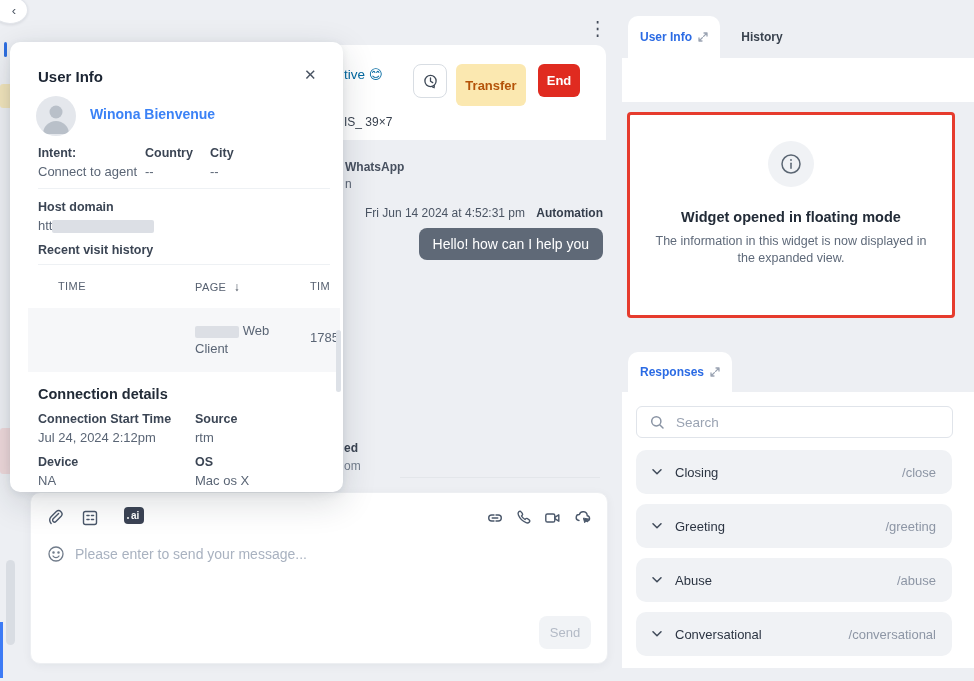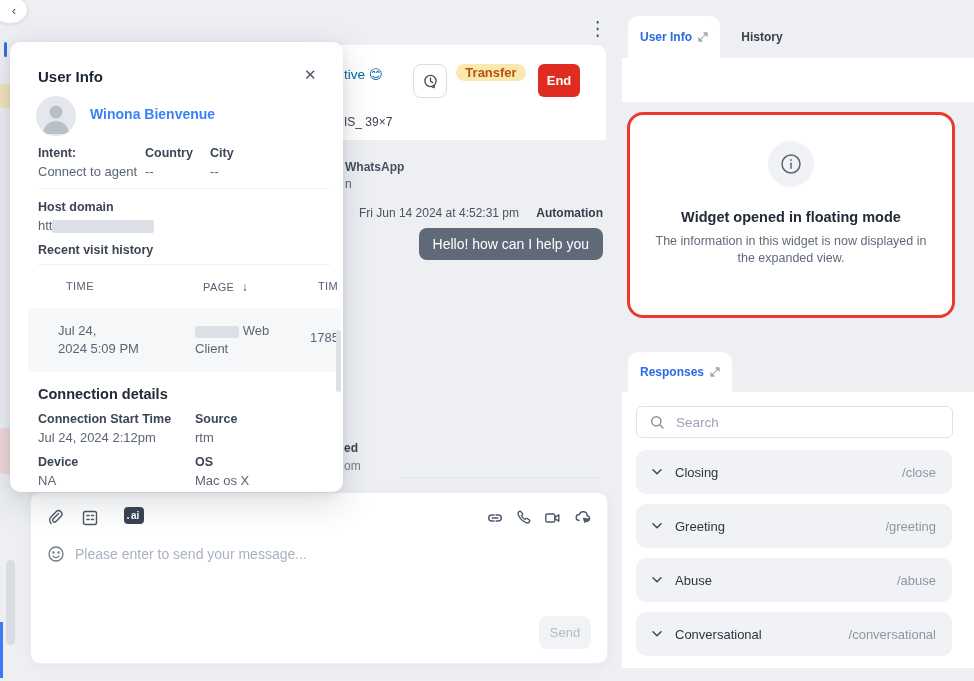--- a/index.html
+++ b/index.html
@@ -20,29 +20,29 @@
   
   .live-tab{left:20px;top:18px;width:101px;height:30px;background:#fff;border-radius:8px 8px 0 0;
             display:flex;align-items:center;justify-content:center;font-size:11px;color:#4d5766;}
   .kebab{left:589px;top:20px;font-size:17px;color:#434b59;letter-spacing:0;line-height:1;
          transform:scaleY(1.15);cursor:pointer;}
   
   .chat-header{left:18px;top:45px;width:588px;height:95px;background:#fff;border-radius:10px 10px 0 0;}
   .agent-frag{left:344px;top:66px;font-size:13.5px;font-weight:500;color:#0369a1;}
   .clock-btn{left:413px;top:64px;width:32px;height:32px;background:#fff;border:1px solid #d8dde3;
              border-radius:8px;display:flex;align-items:center;justify-content:center;}
-  .transfer-btn{left:456px;top:64px;width:70px;height:17px;background:#fbe8b0;border:none;border-radius:11px;
+  .transfer-btn{left:456px;top:64px;width:70px;height:42px;background:#fbe8b0;border:none;border-radius:6px;
                 font-size:13px;font-weight:700;color:#b45309;cursor:pointer;font-family:inherit;}
   .end-btn{left:538px;top:64px;width:42px;height:33px;background:#e02b20;border:none;border-radius:6px;
            font-size:13px;font-weight:700;color:#fff;cursor:pointer;font-family:inherit;}
   .bot-frag{left:344px;top:115px;font-size:12px;color:#39424f;font-weight:500;}
   .channel-lbl{left:345px;top:160px;font-size:12px;font-weight:600;color:#47505f;}
   .channel-frag{left:345px;top:177px;font-size:12px;color:#5a6474;}
   .msg-meta{left:203px;top:206px;width:400px;text-align:right;font-size:12px;color:#4a5463;}
-  .msg-meta b{color:#353e4c;margin-left:14px;}
+  .msg-meta b{color:#353e4c;margin-left:8px;}
   .bubble{top:228px;right:371px;background:#5f6977;color:#fff;font-size:14px;padding:8px 14px;
           border-radius:8px;}
   .frag-ed{left:344px;top:441px;font-size:12px;font-weight:700;color:#3b4452;}
   .frag-om{left:344px;top:459px;font-size:12px;color:#747e8d;}
   .end-divider{left:400px;top:477px;width:200px;height:1px;background:#e3e6ea;}
   
   .composer{left:30px;top:492px;width:576px;height:170px;background:#fff;border:1px solid #edeff2;
             border-radius:10px;box-shadow:0 2px 10px rgba(25,35,52,.05);}
   .comp-icon{position:absolute;top:16px;width:18px;height:18px;cursor:pointer;}
   .ai-badge{position:absolute;left:93px;top:14px;background:#3b4354;color:#fff;border-radius:4px;
@@ -56,30 +56,30 @@
   .panel{left:10px;top:42px;width:333px;height:450px;background:#fff;border-radius:10px;
          box-shadow:0 10px 34px rgba(25,35,52,.16),0 2px 8px rgba(25,35,52,.08);overflow:hidden;}
   .panel .title{position:absolute;left:28px;top:26px;font-size:15px;font-weight:700;color:#1c2533;}
   .panel .close{position:absolute;left:294px;top:24px;font-size:15px;color:#4a5463;cursor:pointer;}
   .avatar{position:absolute;left:26px;top:54px;width:40px;height:40px;border-radius:50%;background:#e4e7ec;overflow:hidden;}
   .panel .name{position:absolute;left:80px;top:64px;font-size:14px;font-weight:700;color:#3b82f6;}
   .flbl{font-size:12.5px;font-weight:700;color:#3b4554;}
   .fval{font-size:13px;color:#5a6575;}
   .divider{position:absolute;left:28px;width:292px;height:1px;background:#eef1f4;}
   .redact{display:inline-block;background:#dcdfe5;border-radius:2px;vertical-align:middle;}
-  .th{font-size:11px;color:#566070;letter-spacing:.4px;margin-left:8px;}
+  .th{font-size:11px;color:#566070;letter-spacing:.4px;}
   .visit-row{position:absolute;left:18px;top:266px;width:312px;height:64px;background:#f6f7f9;}
   .panel-scroll{position:absolute;left:326px;top:288px;width:5px;height:62px;background:#dde1e7;border-radius:3px;}
   .rp-tab-active{background:#fff;border-radius:10px 10px 0 0;display:flex;align-items:center;
                  justify-content:center;gap:6px;font-size:12px;font-weight:700;color:#2b6be4;cursor:pointer;}
   .rp-tab-idle{display:flex;align-items:center;justify-content:center;font-size:12px;font-weight:600;
                color:#39424e;cursor:pointer;}
   .rp-band{left:622px;top:58px;width:352px;height:44px;background:#fff;}
   .widget-card{left:627px;top:112px;width:322px;height:200px;background:#fff;border:3px solid #e63b2d;
-               border-radius:16px;}
+               border-radius:4px;}
   .info-circle{position:absolute;left:50%;top:26px;transform:translateX(-50%);width:46px;height:46px;
                border-radius:50%;background:#f0f2f5;display:flex;align-items:center;justify-content:center;}
   .widget-title{position:absolute;left:0;top:94px;width:100%;text-align:center;font-size:14.5px;
                 font-weight:700;color:#222b37;}
   .widget-desc{position:absolute;left:16px;top:118px;width:290px;text-align:center;font-size:12.5px;
                color:#5f6a7a;line-height:1.35;}
   .resp-content{left:622px;top:392px;width:352px;height:276px;background:#fff;}
   .search-box{position:absolute;left:14px;top:14px;width:317px;height:32px;border:1.5px solid #e0e4ea;
               border-radius:6px;background:#fff;display:flex;align-items:center;gap:9px;padding:0 0 0 13px;box-sizing:border-box;}
   .search-box input{border:none;outline:none;flex:1;font-size:13.5px;color:#39424f;font-family:inherit;background:transparent;}
@@ -205,24 +205,20 @@
     <div class="divider" style="top:222px"></div>
 
     <div class="abs th" style="left:48px;top:238px">TIME</div>
     <div class="abs th" style="left:185px;top:238px">
       <span>PAGE</span>
       <span style="font-size:12px;color:#3f4856;margin-left:4px">↓</span>
     </div>
     <div class="abs th" style="left:300px;top:238px">TIM</div>
 
     <div class="visit-row">
-      <div class="abs fval" style="left:30px;top:14px;line-height:1.4">
-        <span>Jul 24,</span><br>
-        <span>2024 5:09 PM</span>
-      </div>
       <div class="abs fval" style="left:167px;top:14px;line-height:1.4;width:110px">
         <span class="redact" style="width:44px;height:12px"></span>
         <span>Web</span><br>
         <span>Client</span>
       </div>
       <div class="abs fval" style="left:282px;top:22px;width:33px;overflow:hidden;white-space:nowrap">1785</div>
     </div>
     <div class="panel-scroll"></div>
 
     <div class="abs" style="left:28px;top:344px;font-size:14.5px;font-weight:700;color:#222b37">Connection details</div>

